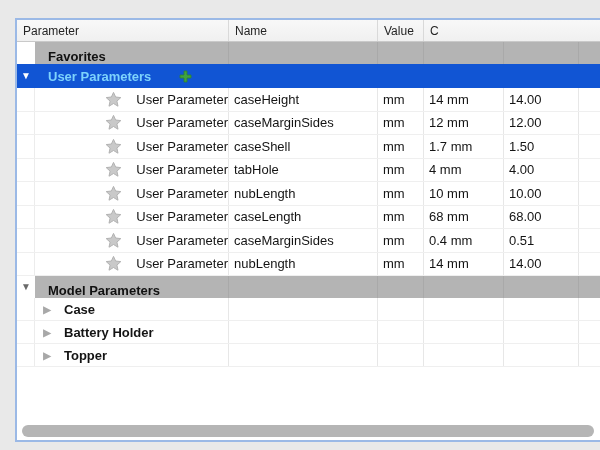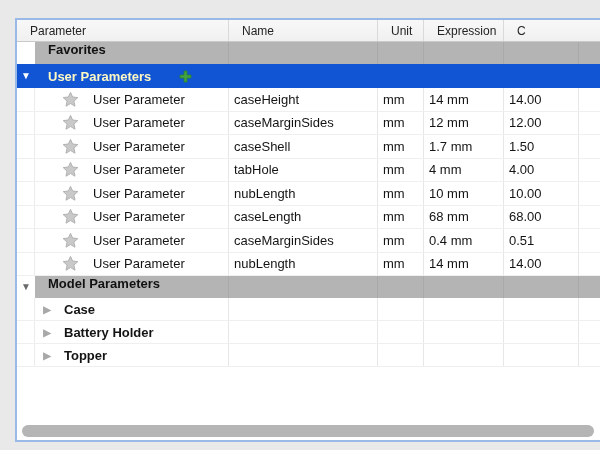--- a/index.html
+++ b/index.html
@@ -40,21 +40,20 @@
   }
   .header-cell {
     height: 100%;
     display: flex;
     align-items: center;
     padding-left: 6px;
     border-right: 1px solid #d9d9d9;
     box-sizing: border-box;
     white-space: nowrap;
     overflow: hidden;
-    margin-left: 7px;
   }
   .header-cell.first { grid-column: 1 / 3; }
   .header-cell.last  { border-right: none; }
   
   .cell {
     height: 100%;
     display: flex;
     align-items: center;
     box-sizing: border-box;
     padding-left: 5px;
@@ -71,21 +70,21 @@
     height: 100%;
     background: #ffffff;
     display: flex;
     align-items: center;
     justify-content: center;
   }
   .section-row .gray-cell {
     height: 100%;
     background: #b4b4b4;
     display: flex;
-    align-items: flex-start;
+    align-items: flex-end;
     box-sizing: border-box;
     border-right: 1px solid rgba(0,0,0,0.06);
   }
   .section-row .gray-cell.label-cell { padding-left: 13px; font-weight: bold; color: #111; }
   .section-row .gray-cell.last { border-right: none; }
   
   .selected-row {
     height: 24px;
     background: #1155d4;
     font-size: 13px;
@@ -96,34 +95,35 @@
     color: #ffffff;
     font-size: 10px;
     line-height: 1;
   }
   .selected-row .label-wrap {
     grid-column: 2 / 8;
     display: flex;
     align-items: center;
     padding-left: 13px;
   }
-  .selected-row .label-wrap .lbl { font-weight: bold; color: #fef9c3; }
+  .selected-row .label-wrap .lbl { font-weight: bold; color: #7dd3fc; }
   .add-btn { margin-left: 28px; display: inline-flex; align-items: center; }
   
   .data-row {
     height: 22.5px;
     border-bottom: 1px solid #efefef;
     background: #ffffff;
   }
   .data-row .indent-cell {
     height: 100%;
     border-right: 1px solid #ececec;
   }
   .data-row .param-cell {
     padding-left: 27px;
+    justify-content: flex-end;
   }
   .star { flex: 0 0 auto; margin-right: 14px; display: inline-flex; }
   
   .sub-row { height: 22px; border-bottom: 1px solid #efefef; background: #ffffff; }
   .sub-row .param-cell { padding-left: 5px; font-weight: bold; }
   .sub-tri {
     display: inline-block;
     width: 14px;
     margin-right: 10px;
     color: #a8a8a8;
@@ -159,24 +159,21 @@
 <div class="param-table">
 
   <div class="grid-row header-row">
     <div class="header-cell first">
       <span>Parameter</span>
     </div>
     <div class="header-cell">
       <span>Name</span>
     </div>
     <div class="header-cell">
-      <span>Unit</span>
-    </div>
-    <div class="header-cell">
-      <span>Expression</span>
+      <span>Value</span>
     </div>
     <div class="header-cell last">
       <span>C</span>
     </div>
   </div>
 
   <div class="grid-row section-row">
     <div class="disclosure-cell"></div>
     <div class="gray-cell label-cell">
       <span>Favorites</span>

